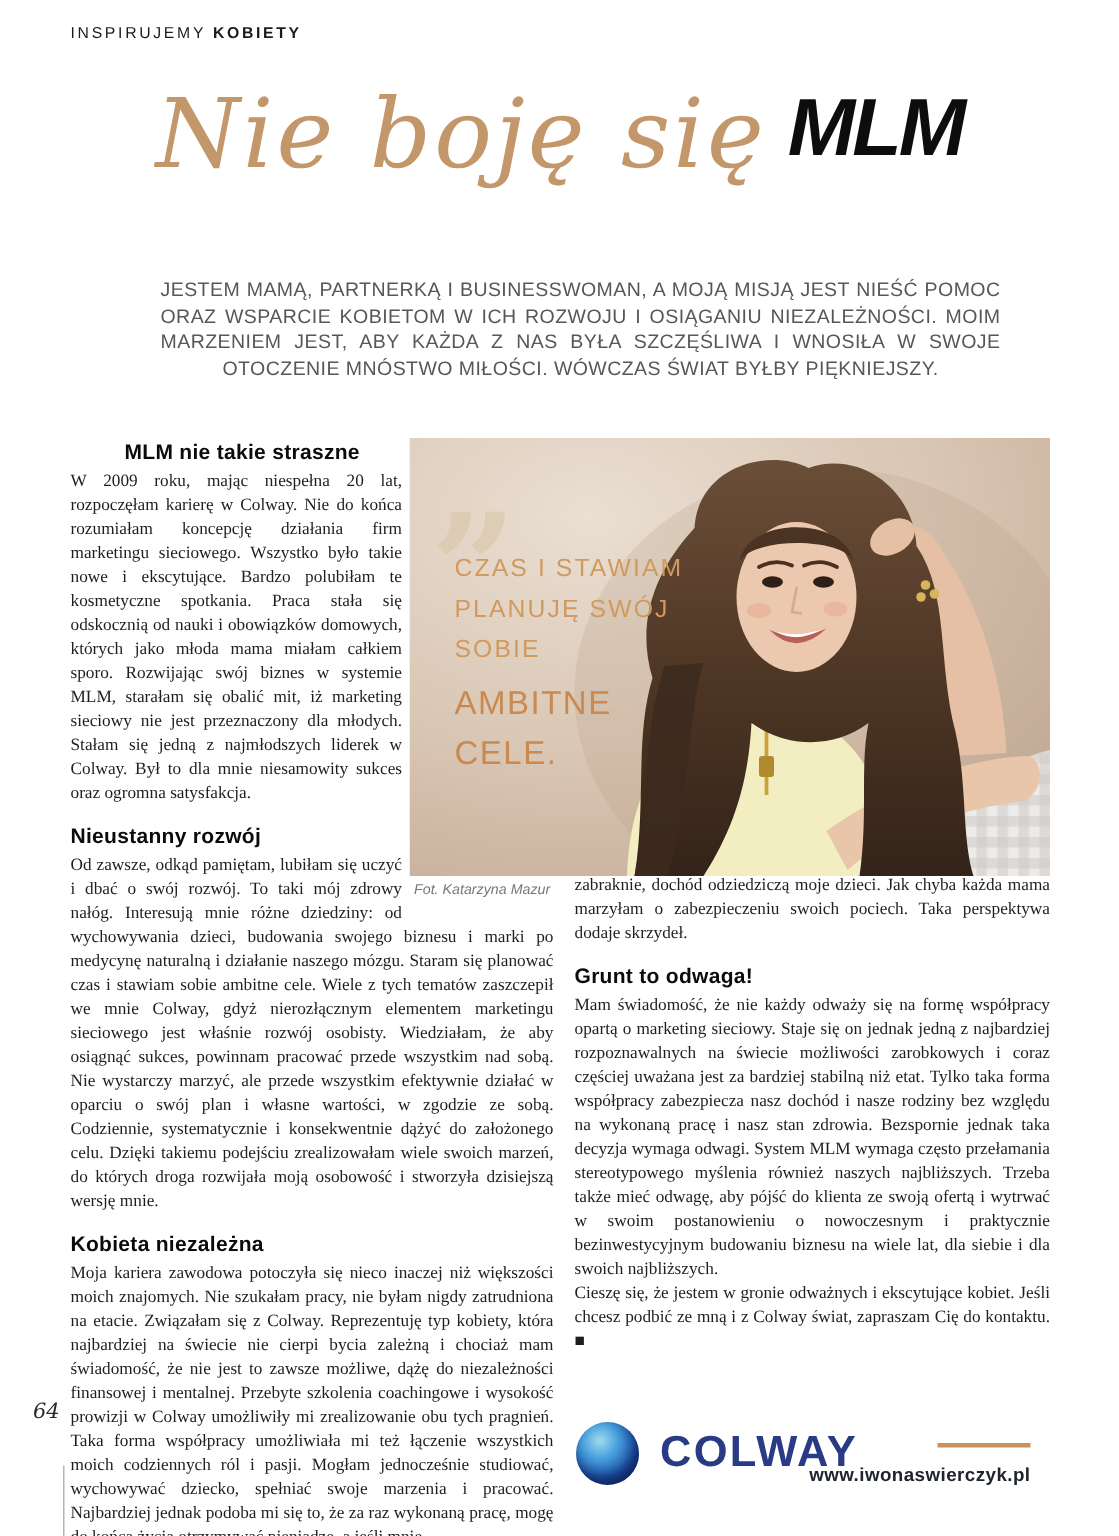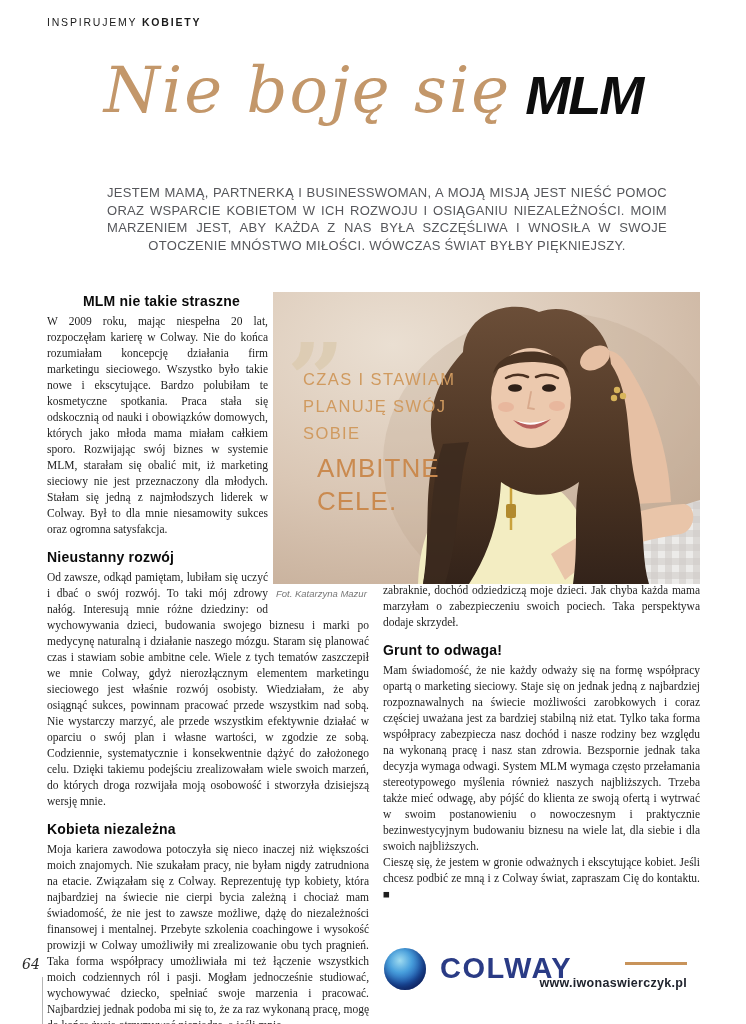--- a/index.html
+++ b/index.html
@@ -6,41 +6,41 @@
   .page{position:relative;width:746px;height:1024px;background:#ffffff;overflow:hidden;
         font-family:"Liberation Serif",serif;color:#1e1e1e;padding-left:28px;}
 
   
   .kicker{position:absolute;left:47px;top:16px;font-family:"Liberation Sans",sans-serif;
           font-size:10.5px;letter-spacing:1.8px;color:#1a1a1a;}
   .kicker .b{font-weight:700;}
 
   
   .title{position:absolute;left:0;top:58px;width:746px;margin:0;display:flex;
-         justify-content:center;align-items:flex-end;gap:14px;font-weight:normal;}
+         justify-content:center;align-items:flex-start;gap:14px;font-weight:normal;}
   .title .script{font-family:"DejaVu Serif",serif;font-style:italic;font-weight:400;
                  font-size:64px;color:#c3976a;letter-spacing:2px;line-height:1;}
   .title .mlm{font-family:"Liberation Sans",sans-serif;font-weight:700;font-size:54px;
               color:#0d0d0d;letter-spacing:-2px;line-height:1;font-style:italic;}
 
   
   .intro{position:absolute;left:50%;top:184px;transform:translateX(-50%);width:560px;margin:0;
          font-family:"Liberation Sans",sans-serif;font-size:13px;line-height:17.5px;
          color:#56575b;letter-spacing:0.3px;text-align:justify;text-align-last:center;}
 
   
   .photo{position:absolute;left:273px;top:292px;width:427px;height:292px;margin:0;}
   .photo svg{position:absolute;left:0;top:0;display:block;}
   .quote{position:absolute;left:0;top:0;width:100%;height:100%;}
   .qmark{position:absolute;left:14px;top:50px;font-family:"DejaVu Serif",serif;font-weight:700;
          font-size:100px;line-height:0.75;color:#ddccb2;opacity:0.9;}
   .qsmall{position:absolute;left:30px;top:74px;font-family:"Liberation Sans",sans-serif;
           font-size:16.5px;line-height:27px;letter-spacing:1.4px;color:#d09a5f;}
-  .qbig{position:absolute;left:44px;top:160px;font-family:"Liberation Sans",sans-serif;
-        font-size:26px;line-height:33px;letter-spacing:1px;color:#ca8a4f;}
+  .qbig{position:absolute;left:30px;top:160px;font-family:"Liberation Sans",sans-serif;
+        font-size:22px;line-height:33px;letter-spacing:1px;color:#ca8a4f;}
   .credit{position:absolute;left:276px;top:588px;font-family:"Liberation Sans",sans-serif;
           font-style:italic;font-size:9.5px;color:#777;}
 
   
   .col-flow{position:absolute;left:47px;top:293px;width:322px;}
   .col-flow .spacer{float:right;width:101px;height:312px;}
   .col-right{position:absolute;left:383px;top:581px;width:317px;}
   .page h2{font-family:"Liberation Sans",sans-serif;font-size:14px;font-weight:700;
            color:#0b0b0b;margin:12px 0 4px 0;letter-spacing:0.2px;}
   .col-flow h2:first-of-type{margin-top:0;margin-left:36px;}
@@ -51,21 +51,21 @@
   .sphere{position:absolute;left:384px;top:948px;width:42px;height:42px;border-radius:50%;
           background:radial-gradient(circle at 38% 30%, #9fdbf0 0%, #49a0dd 30%, #1d55ac 62%, #131f66 100%);
           box-shadow:inset -3px -5px 8px rgba(10,16,60,0.55);}
   .brand{position:absolute;left:440px;top:952px;font-family:"Liberation Sans",sans-serif;
          font-weight:700;font-size:29px;letter-spacing:1.5px;color:#2a3b85;}
   .brandline{position:absolute;left:625px;top:962px;width:62px;height:3px;background:#c8935a;}
   .website{position:absolute;left:500px;top:976px;width:187px;text-align:right;
            font-family:"Liberation Sans",sans-serif;font-weight:700;font-size:12.5px;
            letter-spacing:0.3px;color:#20242e;}
 
-  .pagenum{position:absolute;left:22px;top:956px;font-family:"DejaVu Serif",serif;
+  .pagenum{position:absolute;left:22px;top:933px;font-family:"DejaVu Serif",serif;
            font-style:italic;font-size:14px;color:#2a2a2a;}
   .vrule{position:absolute;left:42px;top:977px;width:1px;height:47px;background:#b5b5b5;}
 </style>
 </head>
 <body>
 
 <div class="page">
 
   <header class="kicker">
     <span>INSPIRUJEMY</span>

